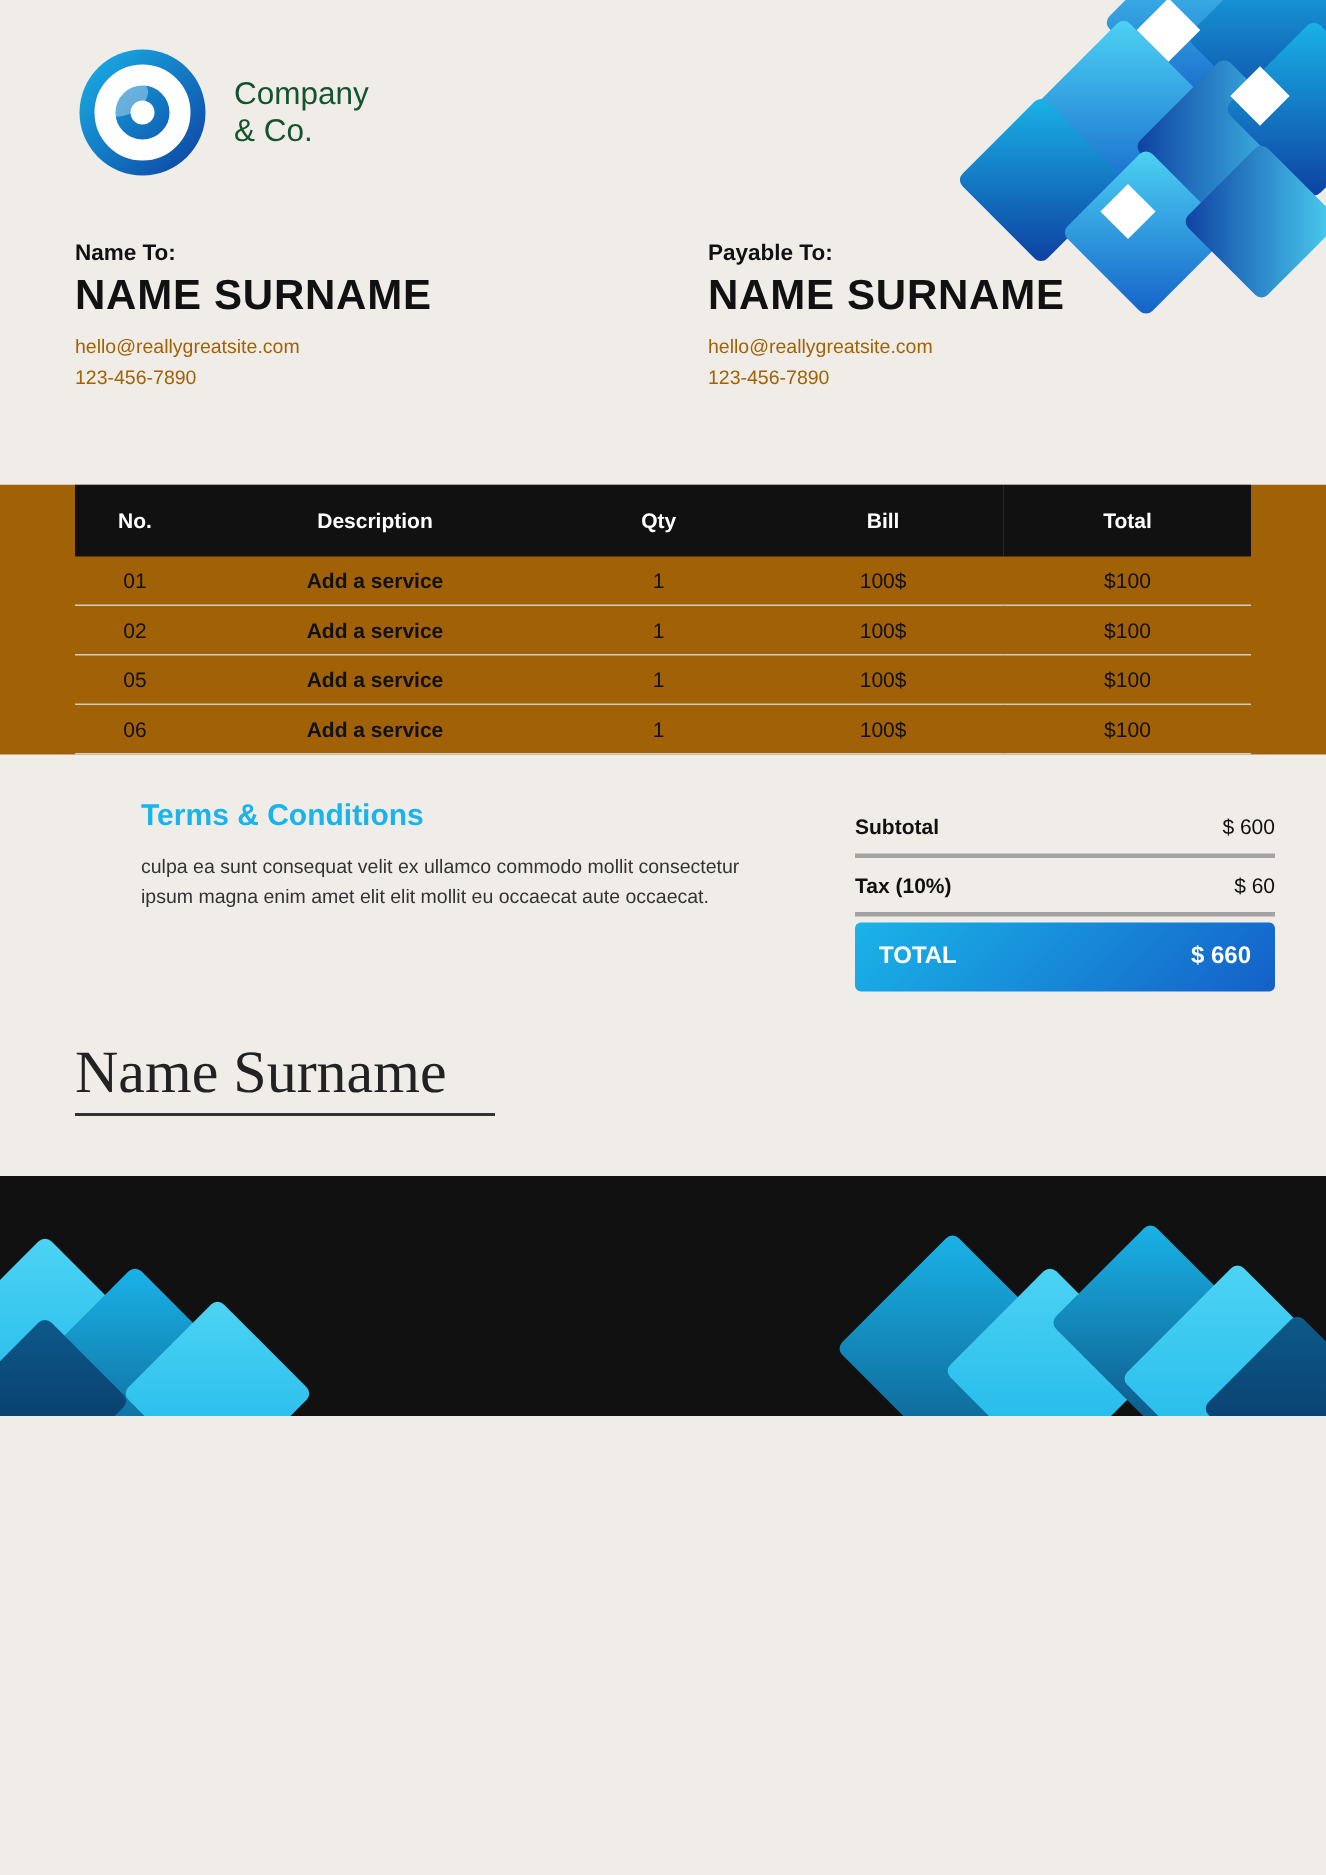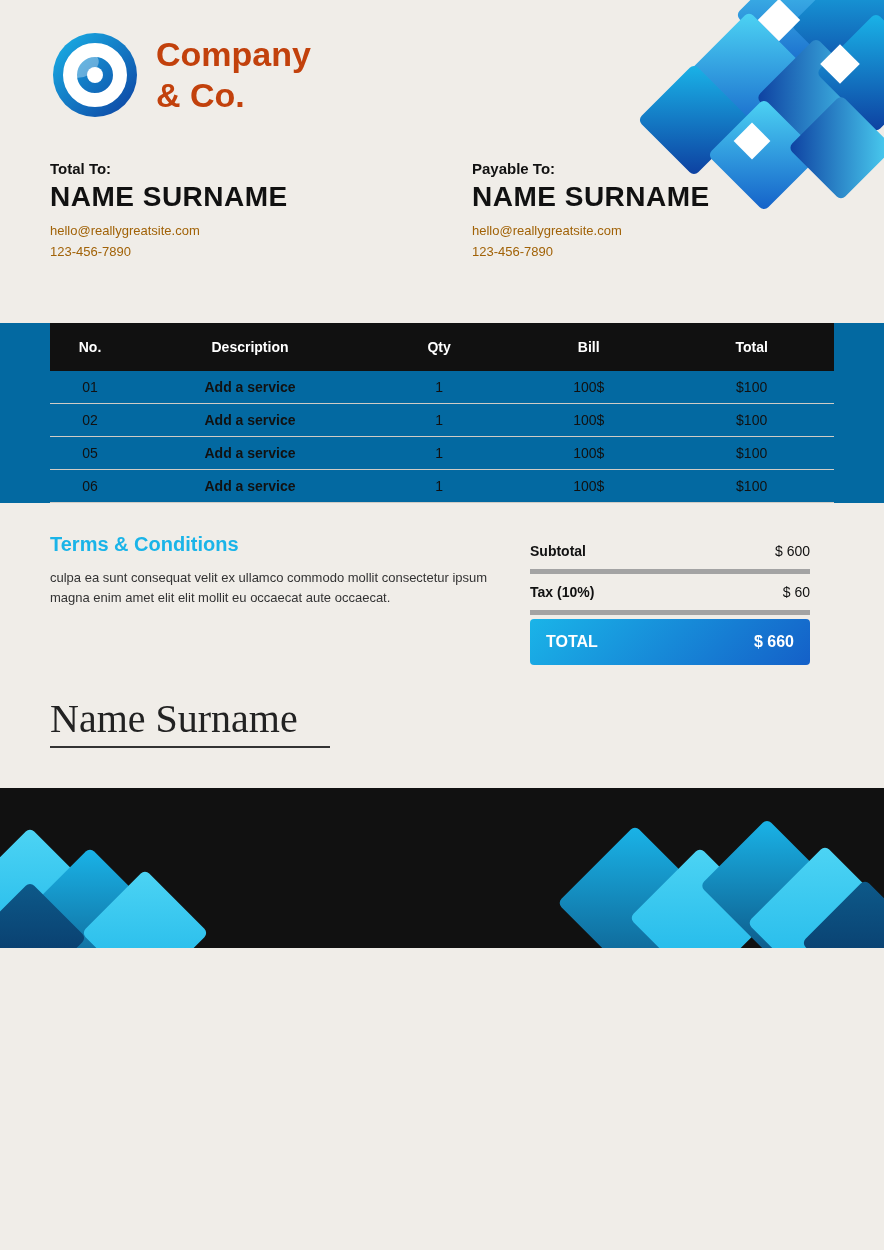--- a/index.html
+++ b/index.html
@@ -28,23 +28,23 @@
     }
 
     .logo-circle {
       width: 90px;
       height: 90px;
       margin-right: 16px;
       flex-shrink: 0;
     }
 
     .company-name {
-      font-size: 34px;
-      font-weight: 700;
-      color: #c2410c;
+      font-size: 21px;
+      font-weight: 400;
+      color: #14532d;
       line-height: 1.2;
     }
 
     
     .billing-section {
       display: flex;
       gap: 60px;
       padding: 0 0 30px 0;
     }
 
@@ -69,21 +69,21 @@
     }
 
     .billing-contact {
       font-size: 13px;
       color: #a16207;
       line-height: 1.6;
     }
 
     
     .table-section {
-      background: #0369a1;
+      background: #a16207;
       padding: 0 50px;
     }
 
     .invoice-table {
       width: 100%;
       border-collapse: collapse;
     }
 
     .invoice-table thead tr {
       background: #111;
@@ -121,23 +121,24 @@
     .invoice-table tbody td:nth-child(2) {
       font-weight: 700;
     }
 
     .invoice-table tbody td:last-child {
       font-weight: 400;
     }
 
     
     .bottom-section {
-      padding: 30px 74px 0 50px;
+      padding: 30px 34px 0 50px;
       display: flex;
       gap: 40px;
+      margin-left: 44px;
     }
 
     .terms-block {
       flex: 1;
     }
 
     .terms-title {
       font-size: 20px;
       font-weight: 700;
       color: #1ab4e8;
@@ -153,21 +154,21 @@
     .totals-block {
       width: 280px;
     }
 
     .totals-row {
       display: flex;
       justify-content: space-between;
       padding: 10px 0;
       font-size: 14px;
       color: #111;
-      border-bottom: 5px solid #a3a3a3;
+      border-bottom: 3px solid #a3a3a3;
     }
 
     .totals-row .label {
       font-weight: 600;
     }
 
     .totals-row .value {
       font-weight: 400;
     }
 
@@ -282,21 +283,21 @@
     <div>
       <div class="company-name">
         <span>Company</span><br>
         <span>&amp; Co.</span>
       </div>
     </div>
   </div>
 
   <div class="billing-section">
     <div class="billing-block">
-      <div class="billing-label">Total To:</div>
+      <div class="billing-label">Name To:</div>
       <div class="billing-name">NAME SURNAME</div>
       <div class="billing-contact">
         <span>hello@reallygreatsite.com</span><br>
         <span>123-456-7890</span>
       </div>
     </div>
     <div class="billing-block">
       <div class="billing-label">Payable To:</div>
       <div class="billing-name">NAME SURNAME</div>
       <div class="billing-contact">

